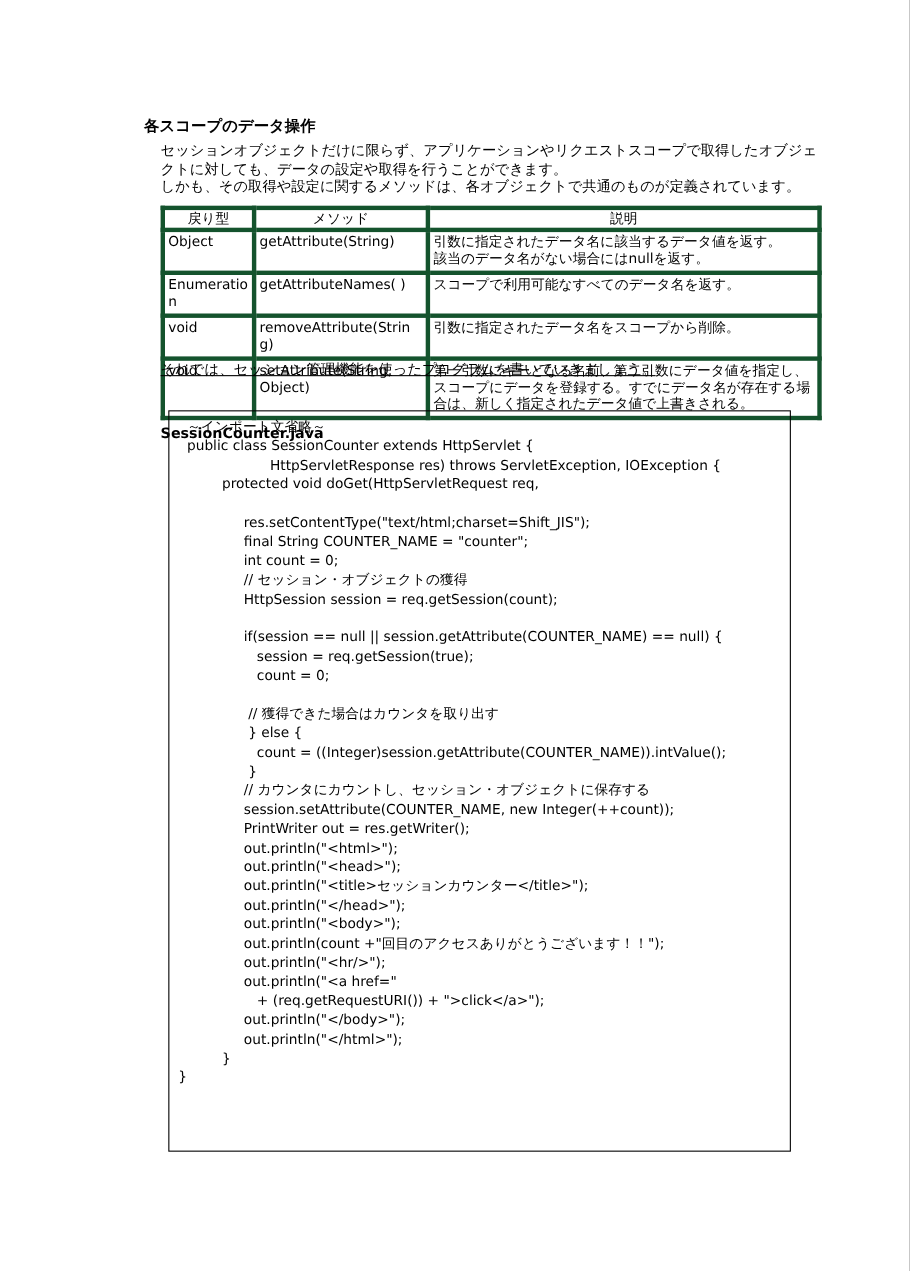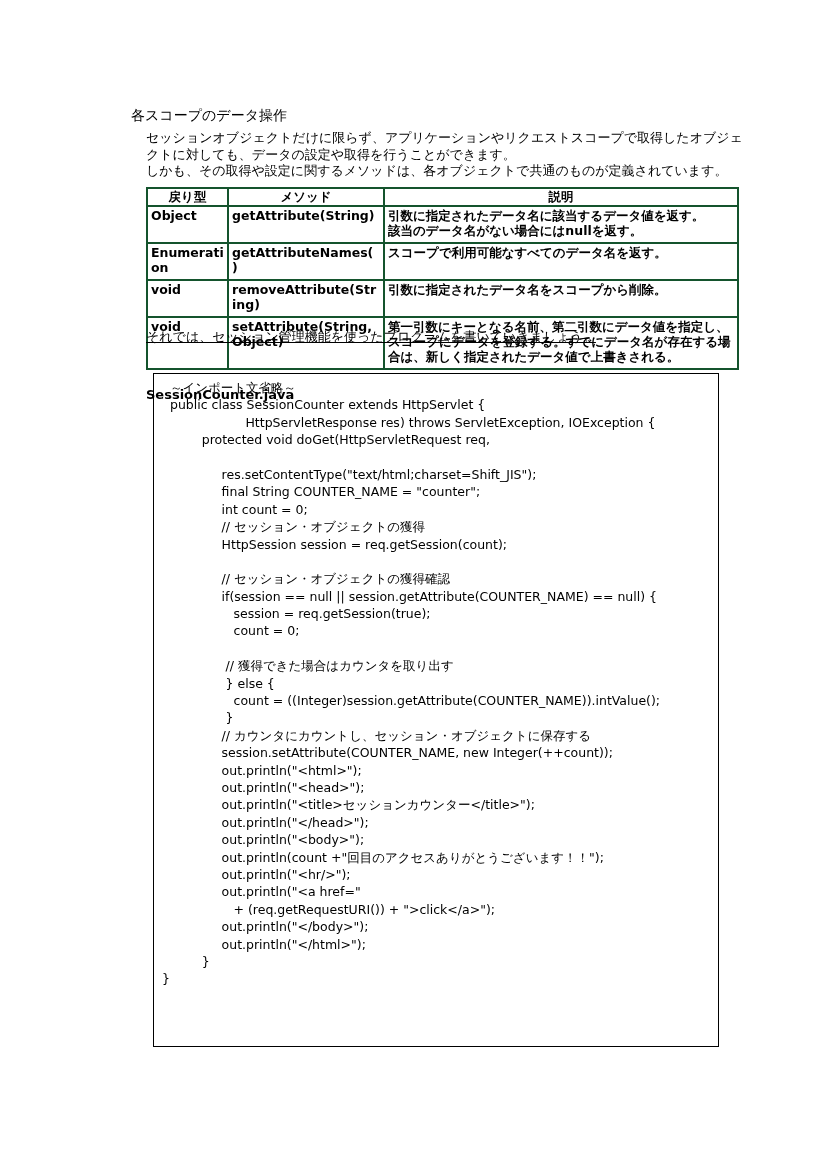--- a/index.html
+++ b/index.html
@@ -7,38 +7,38 @@
     position:relative;
     width:827px;height:1169px;
     margin:0 auto;
     background:#ffffff;
     font-family:"DejaVu Sans","Liberation Sans",sans-serif;
     color:#000;
     overflow:hidden;
   }
   .heading{
     position:absolute;left:131px;top:106px;
-    font-size:14px;font-weight:normal;line-height:18px;
+    font-size:14px;font-weight:bold;line-height:18px;
   }
   .intro{
     position:absolute;left:146px;top:130px;width:599px;
     font-size:13px;line-height:16.5px;
   }
   .intro div{word-break:break-all;}
   .method-table{
     position:absolute;left:146px;top:187px;width:581px;
     border-collapse:collapse;
     font-size:12.5px;line-height:15px;
     table-layout:fixed;
   }
   .method-table th,.method-table td{
-    border:2px solid #14532d;
+    border:4px solid #14532d;
     padding:1px 3px 4px 3px;
     vertical-align:top;
-    font-weight:bold;
+    font-weight:normal;
     white-space:pre-line;
     word-break:break-all;
   }
   .method-table th{text-align:center;padding:0 3px 1px 3px;}
   .col-type{width:73px;}
   .col-method{width:148px;}
   .col-desc{width:346px;}
   .row-pad td{height:29px;}
   .transition{
     position:absolute;left:146px;top:329px;width:599px;
@@ -121,31 +121,31 @@
       <div class="code-line">  public class SessionCounter extends HttpServlet {</div>
       <div class="code-line">                     HttpServletResponse res) throws ServletException, IOException {</div>
       <div class="code-line">          protected void doGet(HttpServletRequest req,</div>
       <div class="code-line">&nbsp;</div>
       <div class="code-line">               res.setContentType("text/html;charset=Shift_JIS");</div>
       <div class="code-line">               final String COUNTER_NAME = "counter";</div>
       <div class="code-line">               int count = 0;</div>
       <div class="code-line">               // セッション・オブジェクトの獲得</div>
       <div class="code-line">               HttpSession session = req.getSession(count);</div>
       <div class="code-line">&nbsp;</div>
-      <div class="code-line">               // セッション・オブジェクトの獲得確認</div>
       <div class="code-line">               if(session == null || session.getAttribute(COUNTER_NAME) == null) {</div>
       <div class="code-line">                  session = req.getSession(true);</div>
       <div class="code-line">                  count = 0;</div>
       <div class="code-line">&nbsp;</div>
       <div class="code-line">                // 獲得できた場合はカウンタを取り出す</div>
       <div class="code-line">                } else {</div>
       <div class="code-line">                  count = ((Integer)session.getAttribute(COUNTER_NAME)).intValue();</div>
       <div class="code-line">                }</div>
       <div class="code-line">               // カウンタにカウントし、セッション・オブジェクトに保存する</div>
       <div class="code-line">               session.setAttribute(COUNTER_NAME, new Integer(++count));</div>
+      <div class="code-line">               PrintWriter out = res.getWriter();</div>
       <div class="code-line">               out.println("&lt;html&gt;");</div>
       <div class="code-line">               out.println("&lt;head&gt;");</div>
       <div class="code-line">               out.println("&lt;title&gt;セッションカウンター&lt;/title&gt;");</div>
       <div class="code-line">               out.println("&lt;/head&gt;");</div>
       <div class="code-line">               out.println("&lt;body&gt;");</div>
       <div class="code-line">               out.println(count +"回目のアクセスありがとうございます！！");</div>
       <div class="code-line">               out.println("&lt;hr/&gt;");</div>
       <div class="code-line">               out.println("&lt;a href="</div>
       <div class="code-line">                  + (req.getRequestURI()) + "&gt;click&lt;/a&gt;");</div>
       <div class="code-line">               out.println("&lt;/body&gt;");</div>

